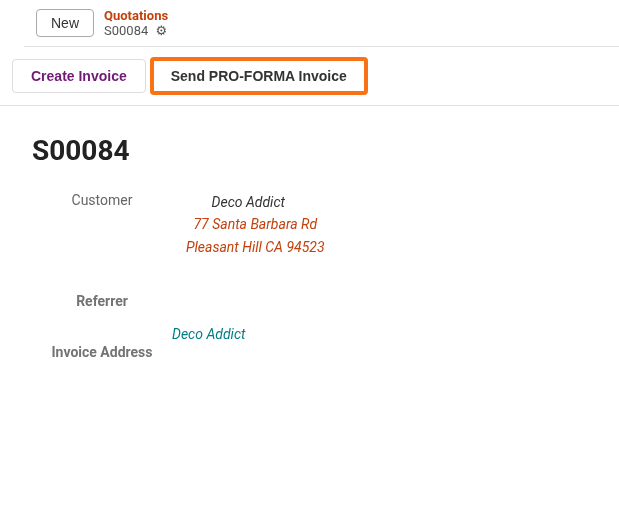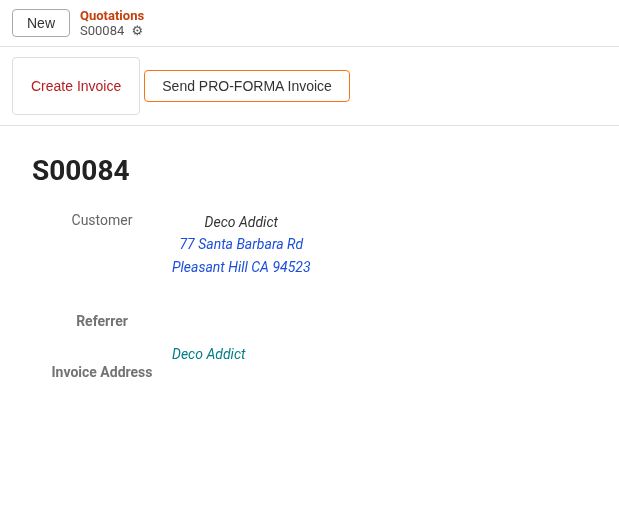--- a/index.html
+++ b/index.html
@@ -18,20 +18,21 @@
     }
 
     
     .top-bar {
       display: flex;
       align-items: center;
       padding: 8px 12px;
       border-bottom: 1px solid #e0e0e0;
       background: #fff;
       gap: 10px;
+      margin-left: 24px;
     }
 
     .new-button {
       border: 1px solid #aaa;
       background: #fff;
       padding: 5px 14px;
       font-size: 14px;
       font-weight: 500;
       border-radius: 4px;
       cursor: pointer;
@@ -70,34 +71,34 @@
     .action-bar {
       display: flex;
       align-items: center;
       padding: 10px 12px;
       border-bottom: 1px solid #e0e0e0;
       background: #fff;
       gap: 4px;
     }
 
     .action-btn {
-      padding: 20px 18px;
+      padding: 8px 18px;
       font-size: 14px;
       background: #fff;
       border: 1px solid #ddd;
       border-radius: 4px;
       cursor: pointer;
-      color: #b91c1c;
-      font-weight: 400;
+      color: #701a75;
+      font-weight: 700;
     }
 
     .action-btn.highlighted {
-      border: 1px solid #f97316;
+      border: 4px solid #f97316;
       color: #333;
-      font-weight: 400;
+      font-weight: 700;
       padding: 7px 17px;
       text-align: right;
     }
 
     
     .main-content {
       padding: 28px 32px;
       background: #fff;
     }
 
@@ -136,21 +137,22 @@
       font-style: italic;
     }
 
     .field-value.link {
       color: #017e84;
       cursor: pointer;
     }
 
     .field-value .address-line {
       display: block;
-      color: #1d4ed8;
+      color: #c2410c;
+      margin-left: 14px;
     }
   </style>
 </head>
 <body>
 
 <div class="top-bar">
   <button class="new-button">New</button>
   <div class="breadcrumb-area">
     <span class="breadcrumb-title">Quotations</span>
     <div class="breadcrumb-sub">

